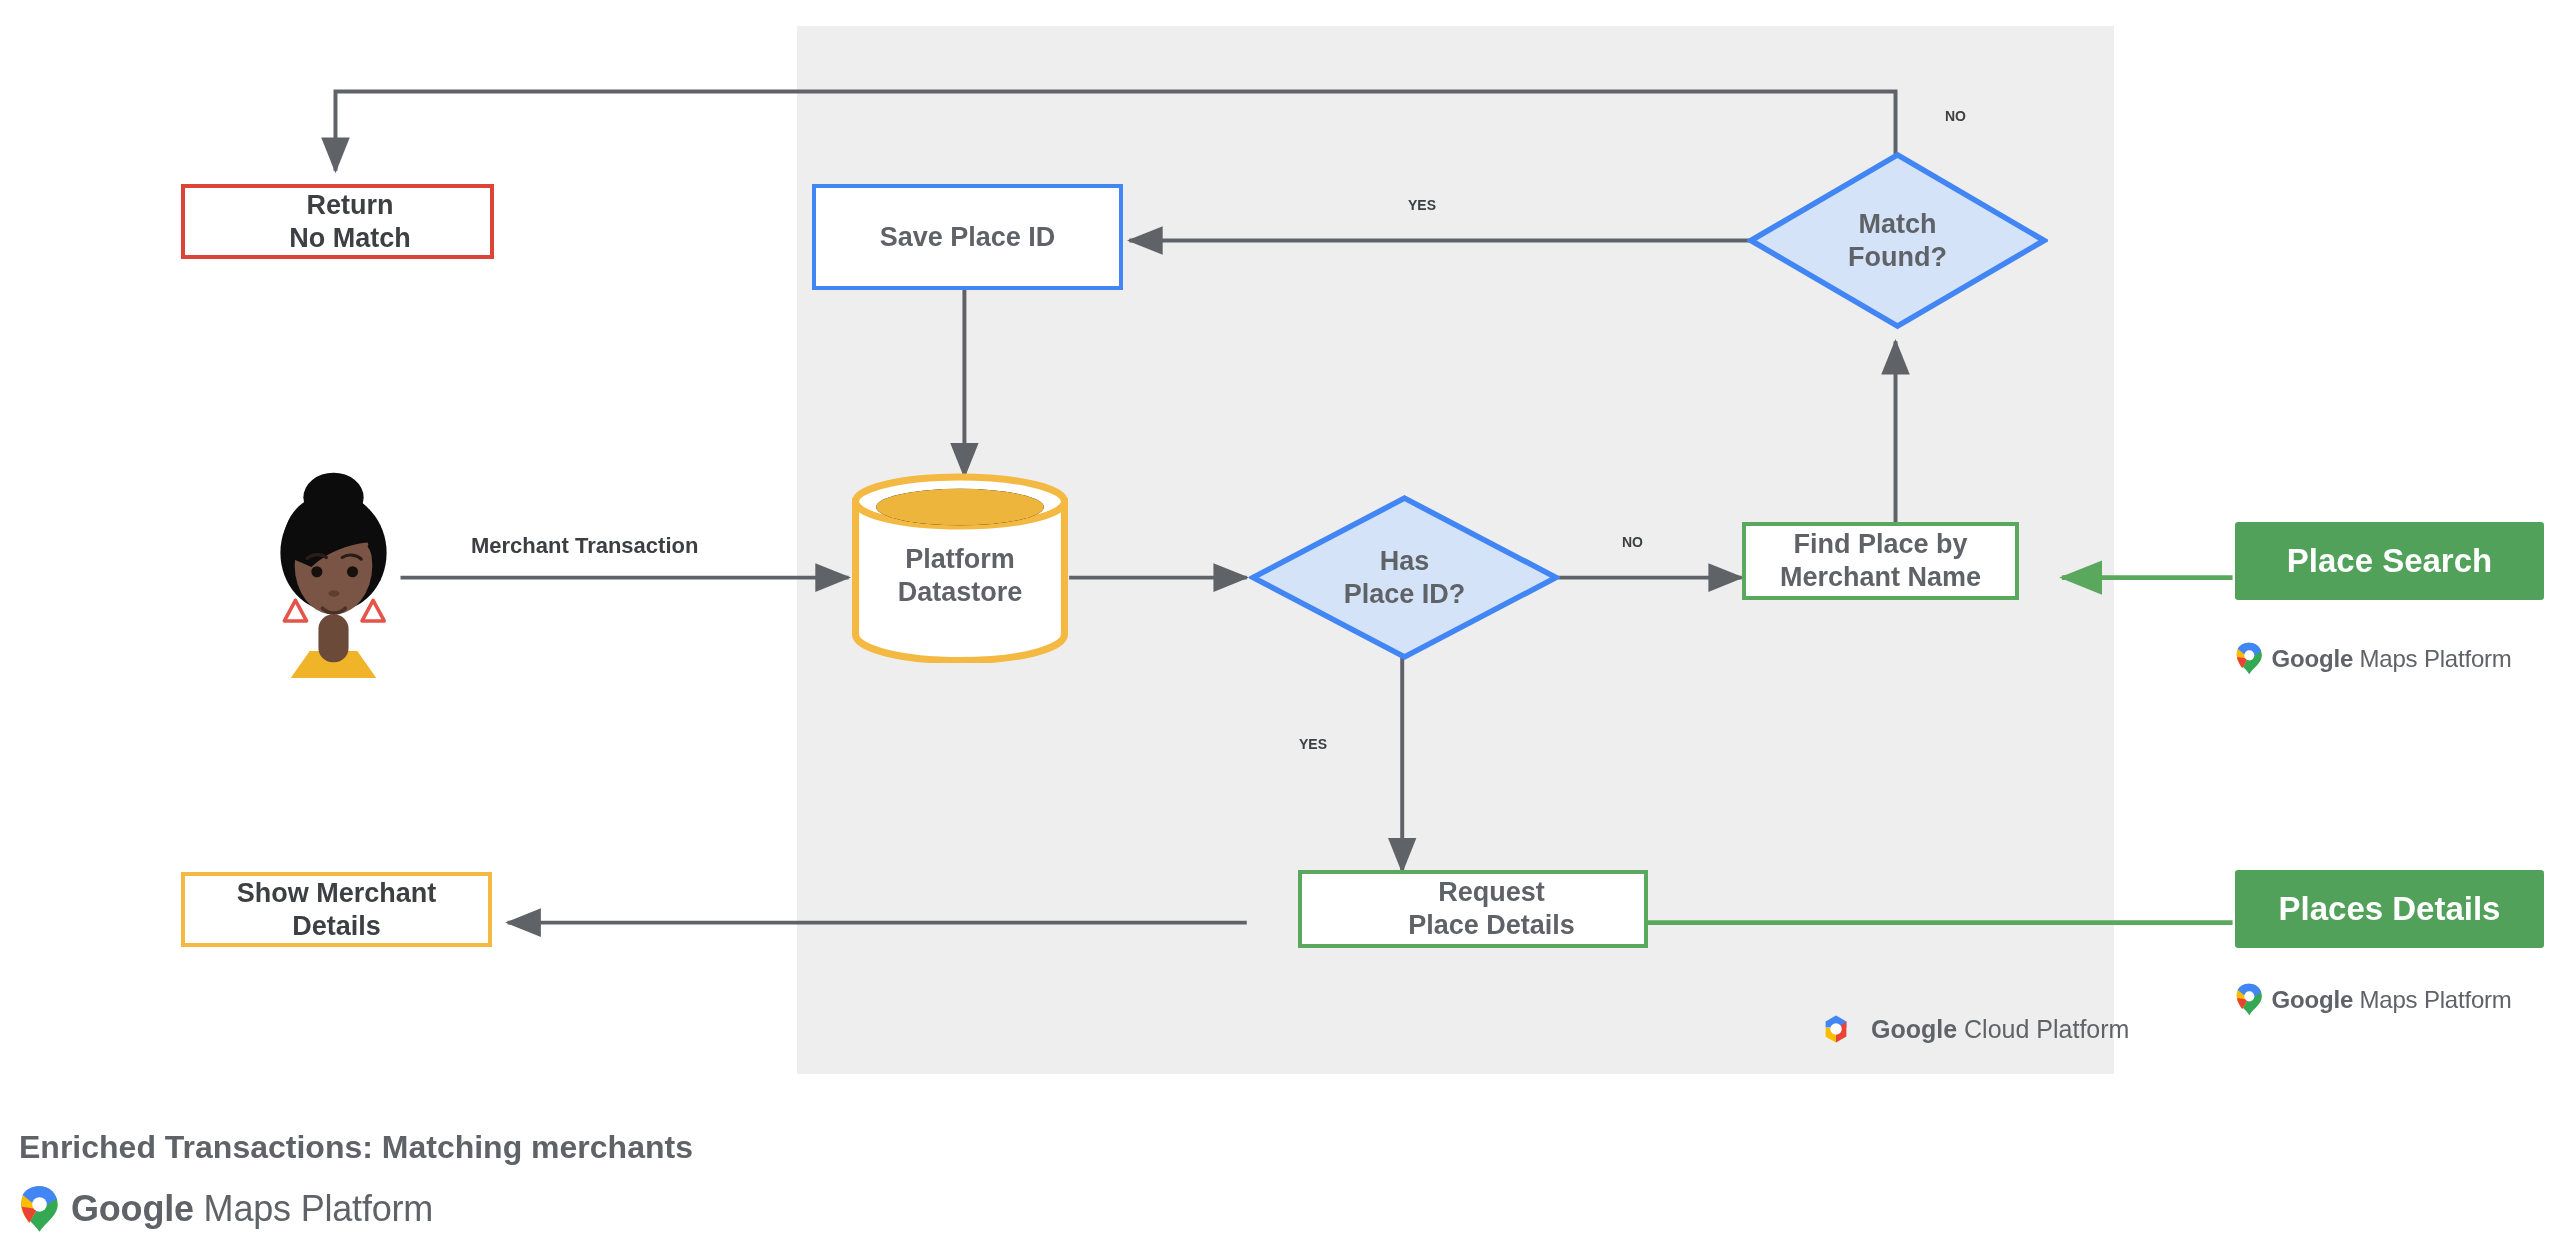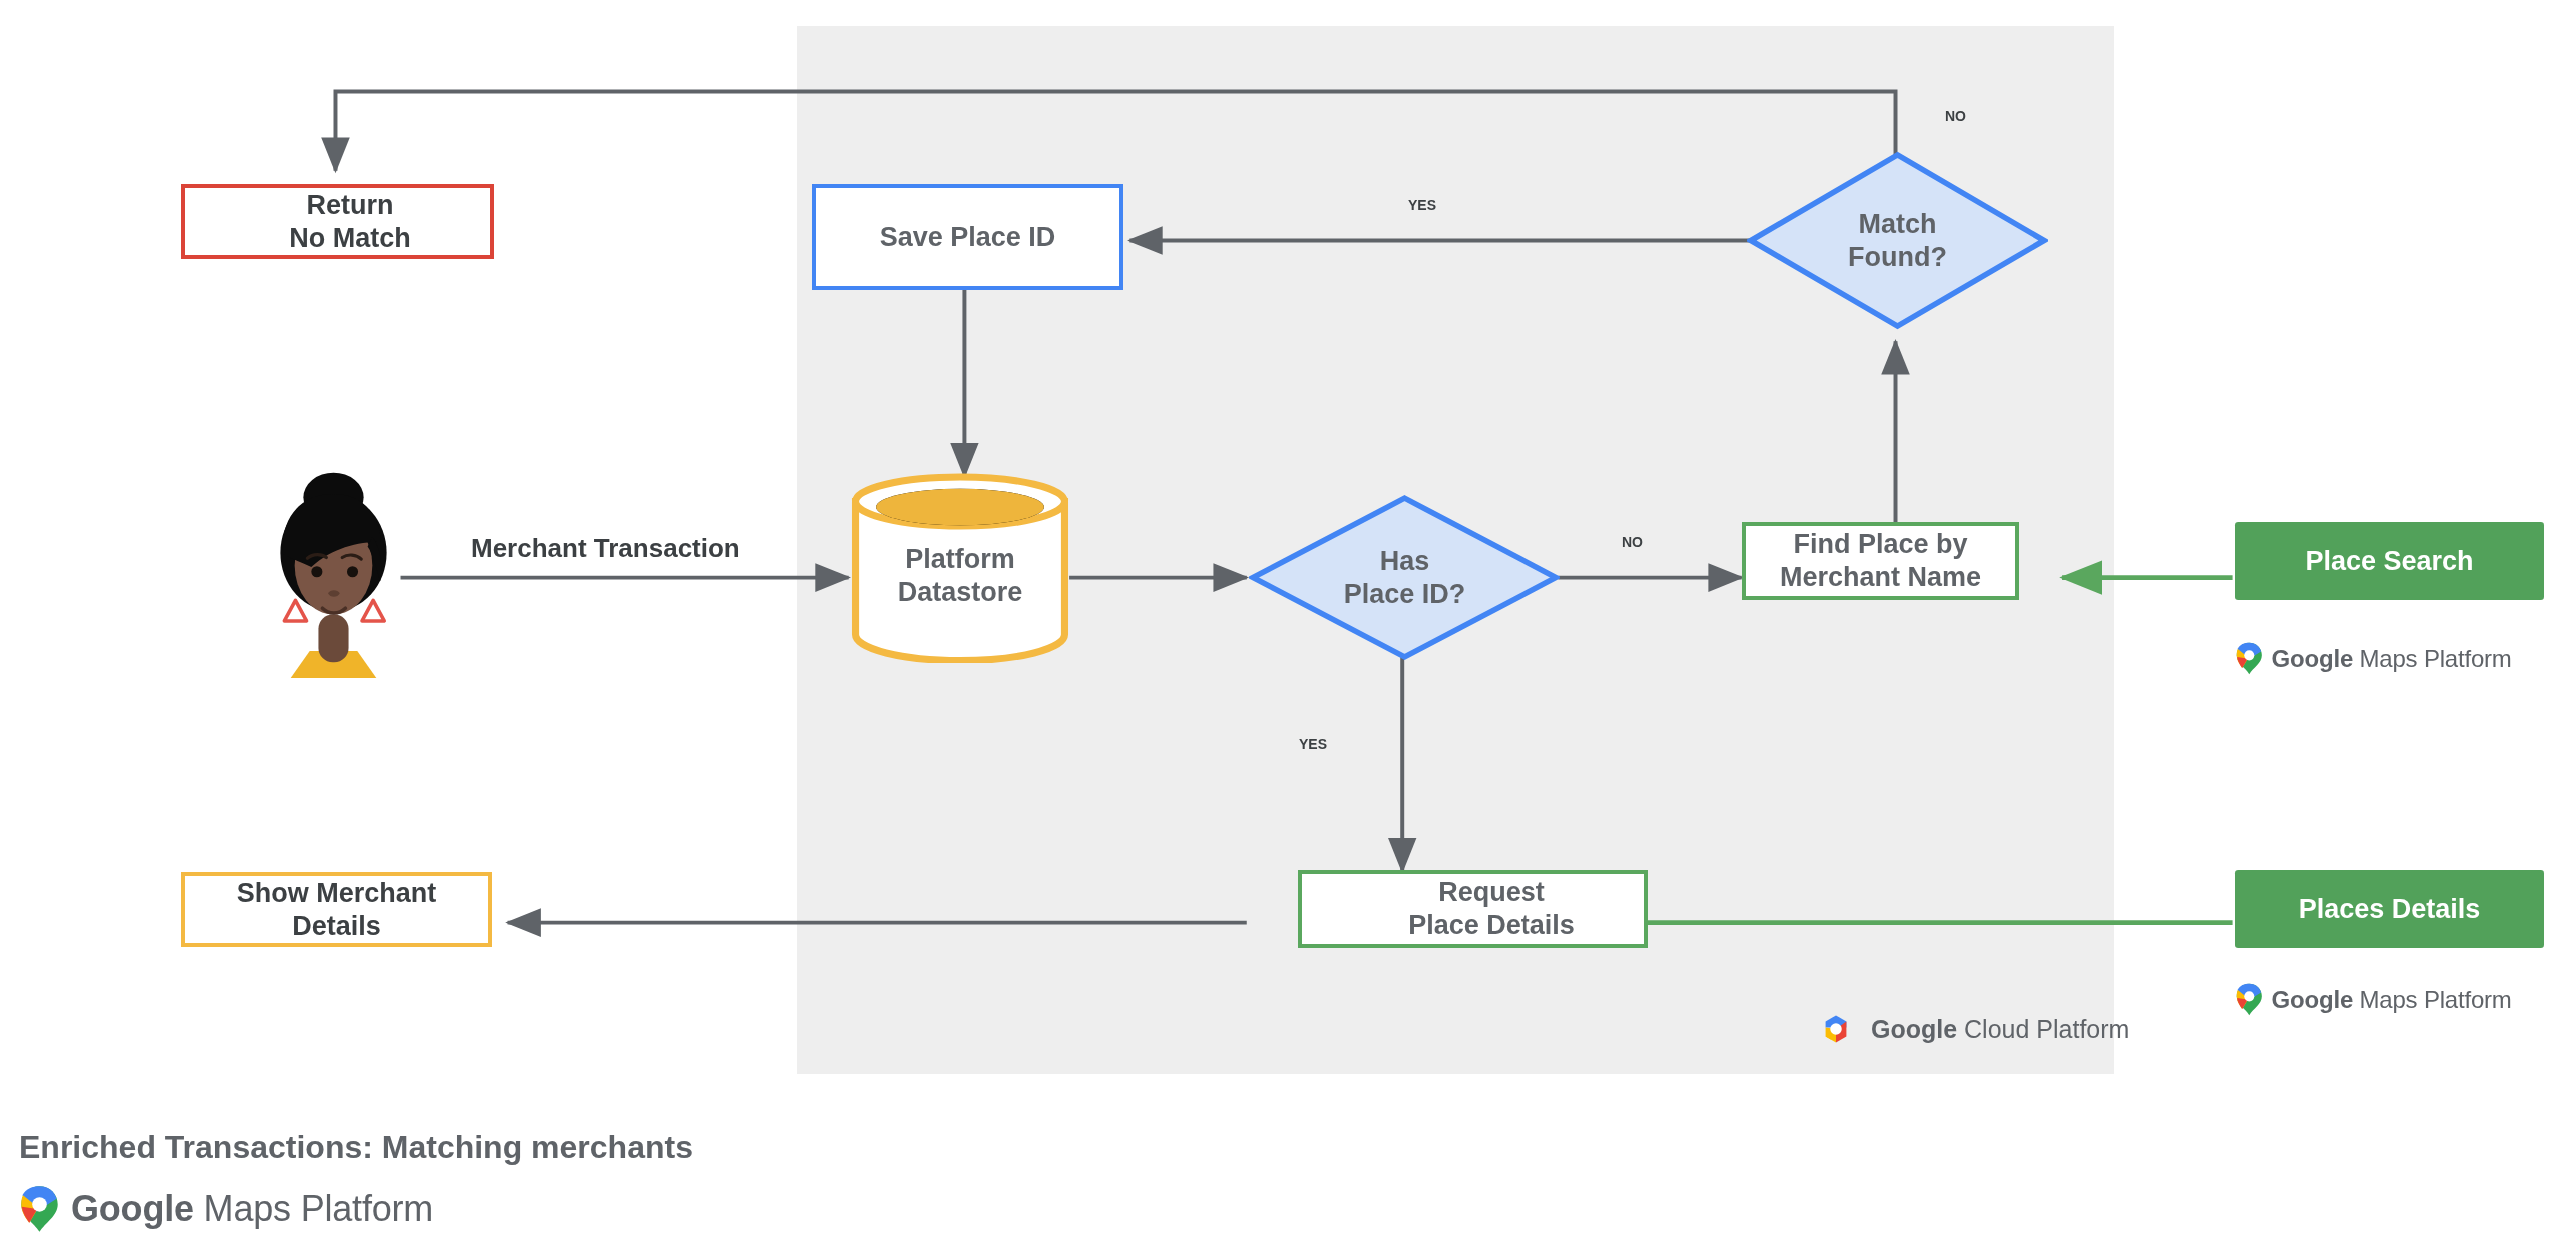--- a/index.html
+++ b/index.html
@@ -27,21 +27,21 @@
   .rect .label{font-size:27px;color:#5f6368;}
   .rect.dark .label{color:#3c4043;}
 
   .rect-red{border:4.8px solid #db4437;padding-left:25px;}
   .rect-blue{border:4.8px solid #4285f4;}
   .rect-green{border:4.8px solid #5aa75e;}
   .rect-yellow{border:4.8px solid #f4b942;}
 
   
   .btn-green{background:#52a15a;border-radius:3.2px;}
-  .btn-green .label{font-size:27px;color:#ffffff;}
+  .btn-green .label{font-size:33px;color:#ffffff;}
 
   
   .diamond{width:100%;height:100%;}
   .diamond-wrap{position:absolute;}
   .diamond-wrap .label{
     position:absolute;inset:0;display:flex;align-items:center;justify-content:center;
     font-size:27px;font-weight:bold;color:#5f6368;white-space:pre-line;line-height:1.22;
     text-align:center;
   }
 
@@ -51,21 +51,21 @@
     position:absolute;left:0;right:0;top:54%;transform:translateY(-50%);
     font-size:27px;font-weight:bold;color:#5f6368;white-space:pre-line;
     line-height:1.22;text-align:center;
   }
 
   
   .edge-label{
     position:absolute;font-size:14px;font-weight:bold;color:#3c4043;
     white-space:nowrap;
   }
-  .edge-label.big{font-size:26px;}
+  .edge-label.big{font-size:22px;}
 
   
   .avatar{position:absolute;}
 
   
   .logo-row{position:absolute;display:flex;align-items:center;gap:8px;}
   .logo-text{font-size:24px;color:#5f6368;white-space:nowrap;letter-spacing:-0.2px;}
   .logo-text b{font-weight:bold;color:#5f6368;}
   .logo-text .lite{font-weight:normal;}
 

